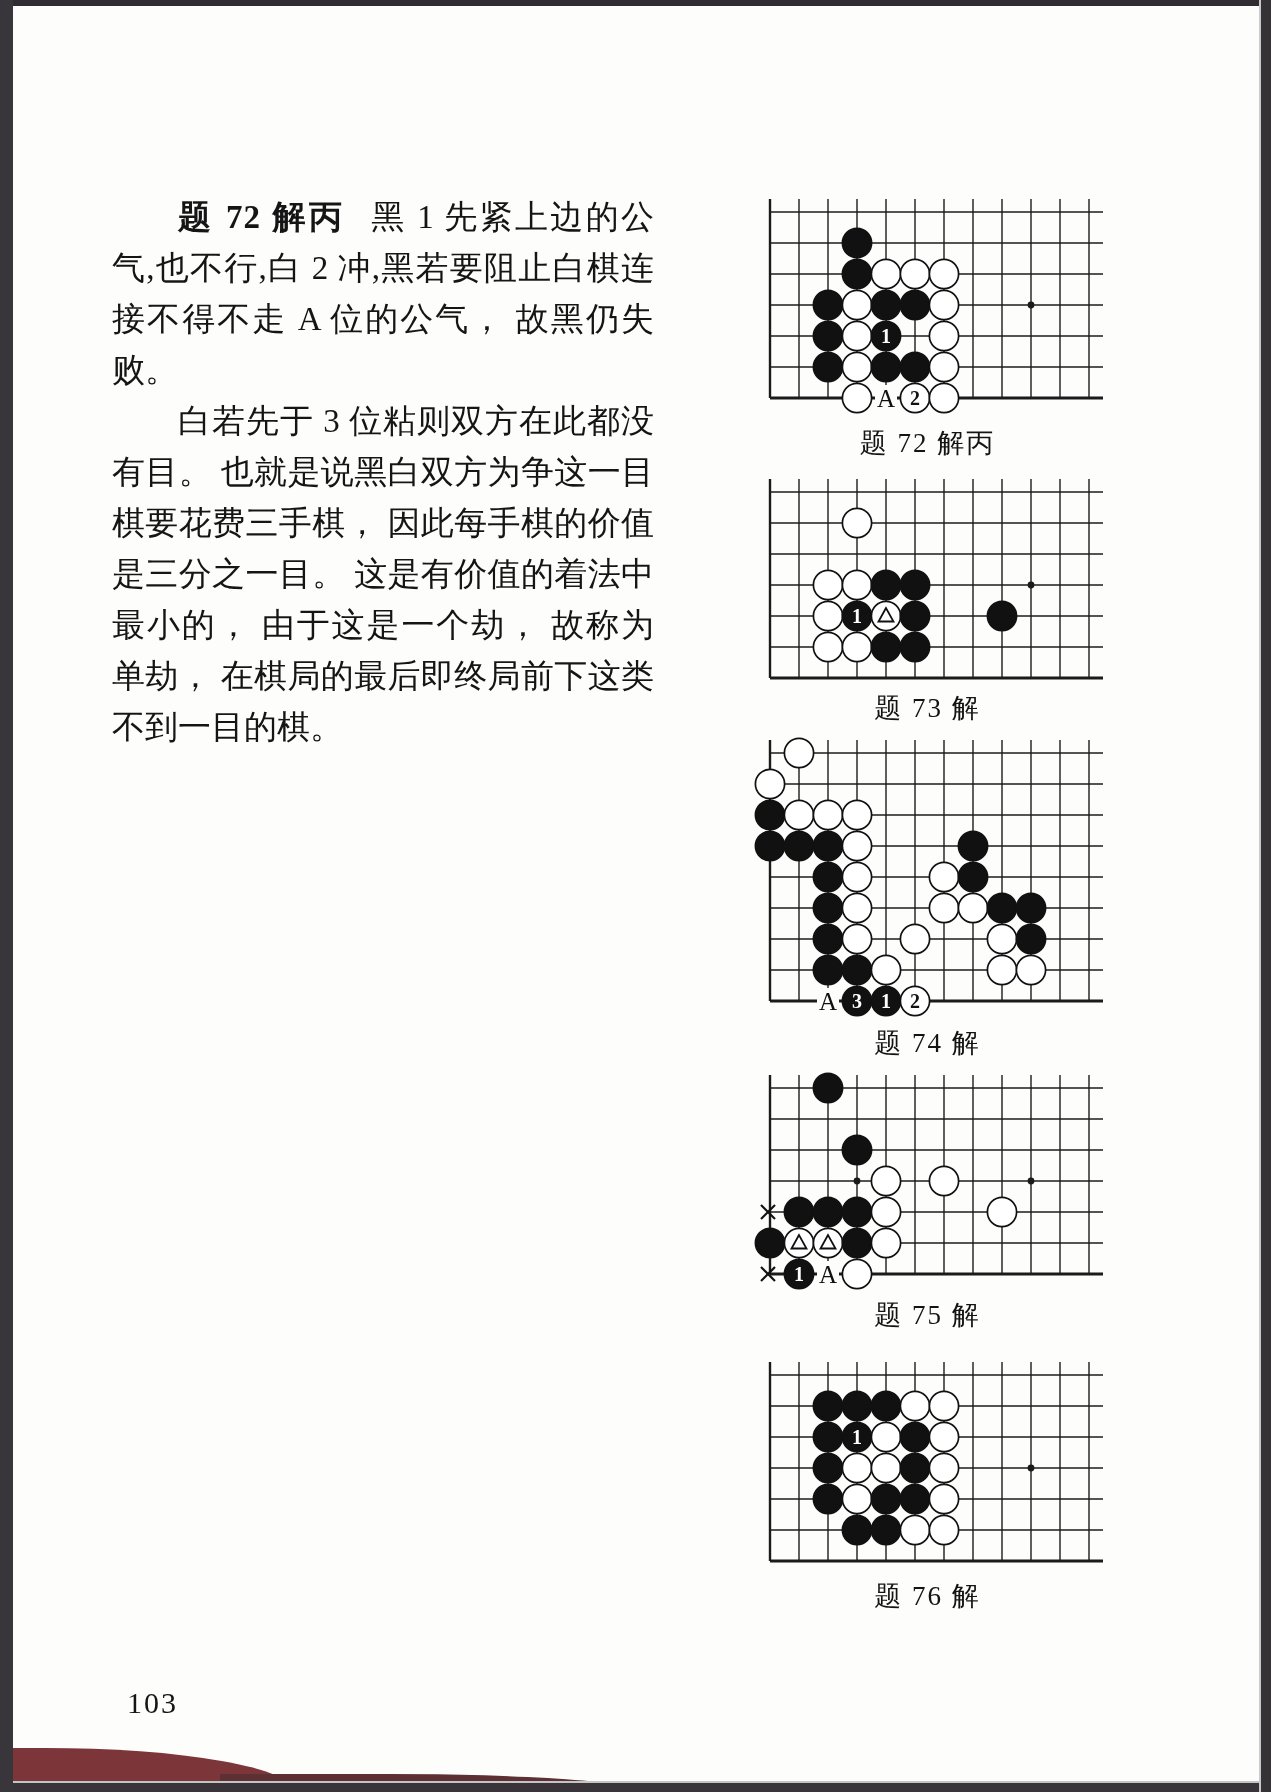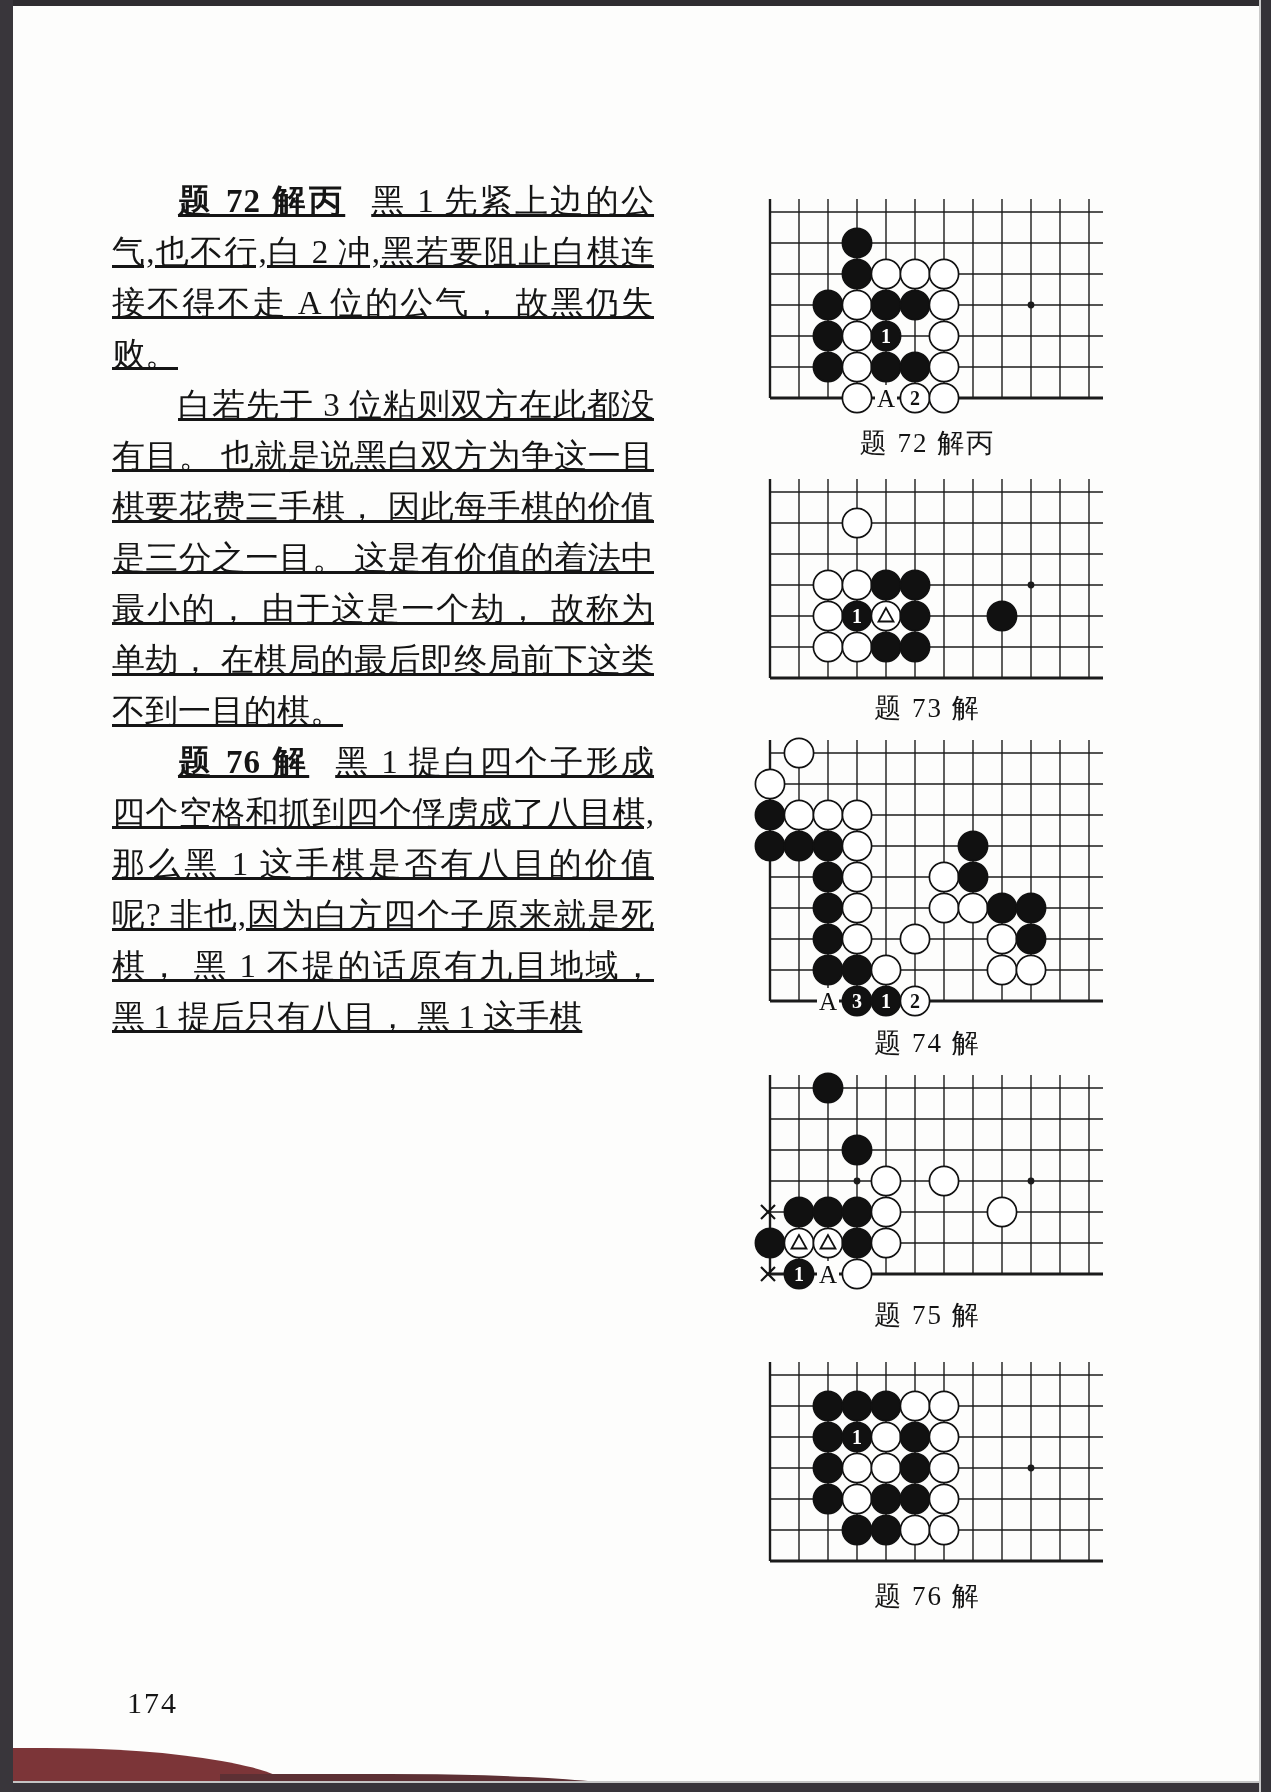--- a/index.html
+++ b/index.html
@@ -9,43 +9,42 @@
   .edge{position:absolute;}
   #edge-top{left:0;top:0;width:1271px;height:6px;background:#2f2d31;}
   #edge-left{left:0;top:0;width:13px;height:1792px;background:#39363b;}
   #edge-right{right:0;top:0;width:10px;height:1792px;background:#343237;border-left:2px solid #c9c9c9;}
   #edge-bottom{left:0;bottom:0;width:1271px;height:9px;background:#38343a;border-top:2px solid #c4c4c4;}
   #edge-blob{left:0;bottom:0;width:295px;height:44px;background:#7c3538;
              border-top-right-radius:85% 100%;}
   #edge-blob2{left:220px;bottom:0;width:420px;height:18px;background:#5d3034;
               border-top-right-radius:60% 100%;}
   
-  #text-column{position:absolute;left:112px;top:176px;width:542px;
-               font-size:33px;line-height:51px;text-align:justify;text-decoration:underline;}
+  #text-column{position:absolute;left:112px;top:192px;width:542px;
+               font-size:33px;line-height:51px;text-align:justify;}
   #text-column p.para{margin:0;padding:0;text-indent:66px;}
   .phead{font-weight:700;margin-right:26px;letter-spacing:1px;}
   .tri-stone{display:inline-block;width:31px;height:31px;border:2.5px solid #151515;border-radius:50%;
              text-align:center;vertical-align:-7px;line-height:29px;font-size:21px;text-indent:0;
              margin:0 2px;}
   
   .diagram{position:absolute;left:754px;}
   .caption{position:absolute;left:754px;width:347px;text-align:center;font-size:27px;
            letter-spacing:2px;color:#141414;}
   #page-number{position:absolute;left:127px;top:1686px;font-size:30px;letter-spacing:2px;}
   svg{display:block;}
 </style>
 </head>
 <body>
 
 <div id="page">
 
   <div id="text-column">
       <p class="para"><span class="phead">题 72 解丙</span>黑 1 先紧上边的公气,也不行,白 2 冲,黑若要阻止白棋连接不得不走 A 位的公气， 故黑仍失败。</p>
       <p class="para">白若先于 3 位粘则双方在此都没有目。 也就是说黑白双方为争这一目棋要花费三手棋， 因此每手棋的价值是三分之一目。 这是有价值的着法中最小的， 由于这是一个劫， 故称为单劫， 在棋局的最后即终局前下这类不到一目的棋。</p>
-      <p class="para"><span class="phead">题 76 解</span>黑 1 提白四个子形成四个空格和抓到四个俘虏成了八目棋,那么黑 1 这手棋是否有八目的价值呢? 非也,因为白方四个子原来就是死棋， 黑 1 不提的话原有九目地域， 黑 1 提后只有八目， 黑 1 这手棋</p>
     </div>
 
   <div class="diagram" style="top:194px">
       <svg width="353" height="220" viewBox="0 0 353 220">
         <line x1="16" y1="5" x2="16" y2="204" stroke="#1b1b1b" stroke-width="2.4"></line>
         <line x1="45" y1="5" x2="45" y2="204" stroke="#1b1b1b" stroke-width="1.4"></line>
         <line x1="74" y1="5" x2="74" y2="204" stroke="#1b1b1b" stroke-width="1.4"></line>
         <line x1="103" y1="5" x2="103" y2="204" stroke="#1b1b1b" stroke-width="1.4"></line>
         <line x1="132" y1="5" x2="132" y2="204" stroke="#1b1b1b" stroke-width="1.4"></line>
         <line x1="161" y1="5" x2="161" y2="204" stroke="#1b1b1b" stroke-width="1.4"></line>
@@ -301,21 +300,21 @@
         <circle cx="161" cy="142" r="14.6" fill="#111111" stroke="#111111" stroke-width="1.7"></circle>
         <circle cx="190" cy="142" r="14.6" fill="#ffffff" stroke="#111111" stroke-width="1.7"></circle>
         <circle cx="103" cy="173" r="14.6" fill="#111111" stroke="#111111" stroke-width="1.7"></circle>
         <circle cx="132" cy="173" r="14.6" fill="#111111" stroke="#111111" stroke-width="1.7"></circle>
         <circle cx="161" cy="173" r="14.6" fill="#ffffff" stroke="#111111" stroke-width="1.7"></circle>
         <circle cx="190" cy="173" r="14.6" fill="#ffffff" stroke="#111111" stroke-width="1.7"></circle>
       </svg>
     </div>
   <div class="caption" style="top:1578px">题 76 解</div>
 
-  <div id="page-number">174</div>
+  <div id="page-number">103</div>
 
   <div class="edge" id="edge-top"></div>
   <div class="edge" id="edge-blob"></div>
   <div class="edge" id="edge-blob2"></div>
   <div class="edge" id="edge-bottom"></div>
   <div class="edge" id="edge-left"></div>
   <div class="edge" id="edge-right"></div>
 </div>
 
 </body></html>

